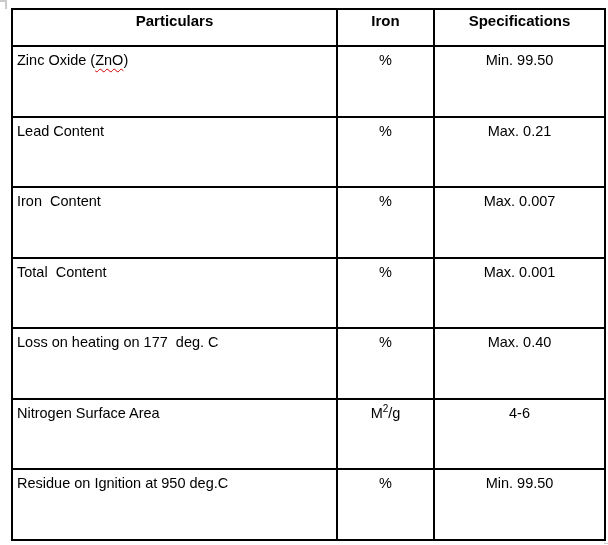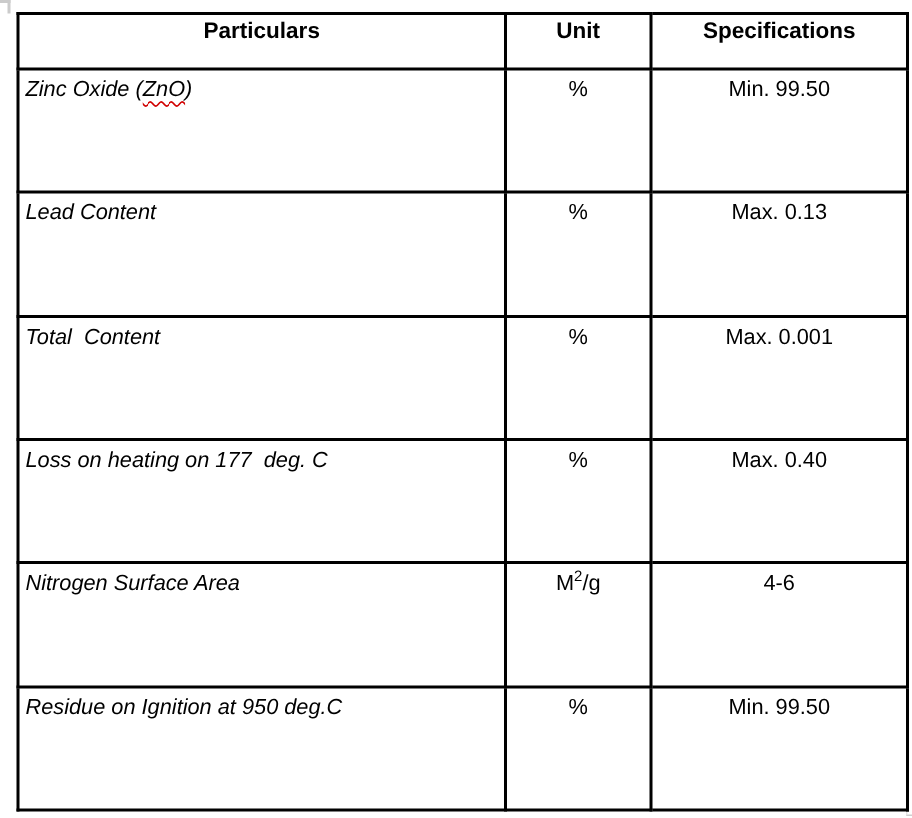--- a/index.html
+++ b/index.html
@@ -33,21 +33,20 @@
     text-align: center;
     padding: 2px 2px 0 2px;
     height: 33px;
     font-size: 15px;
   }
   .spec-table td { height: 43px; }
   td.cell-particulars {
     text-align: left;
     padding: 4px 2px 0 4px;
     white-space: pre-wrap;
-    font-style: italic;
   }
   td.cell-unit, td.cell-spec {
     text-align: center;
     padding: 4px 2px 0 2px;
   }
   .spell-error {
     text-decoration: underline wavy #d00000;
     text-decoration-thickness: 1px;
     text-underline-offset: 3px;
   }
@@ -78,34 +77,39 @@
 
   <table class="spec-table">
     <colgroup>
       <col style="width:325px">
       <col style="width:97px">
       <col style="width:171px">
     </colgroup>
     <thead>
       <tr>
         <th>Particulars</th>
-        <th>Unit</th>
+        <th>Iron</th>
         <th>Specifications</th>
       </tr>
     </thead>
     <tbody id="table-body">
         <tr>
           <td class="cell-particulars"><span>Zinc Oxide (</span><span class="spell-error">ZnO</span><span>)</span></td>
           <td class="cell-unit">%</td>
           <td class="cell-spec">Min. 99.50</td>
         </tr>
         <tr>
           <td class="cell-particulars">Lead Content</td>
           <td class="cell-unit">%</td>
-          <td class="cell-spec">Max. 0.13</td>
+          <td class="cell-spec">Max. 0.21</td>
+        </tr>
+        <tr>
+          <td class="cell-particulars">Iron  Content</td>
+          <td class="cell-unit">%</td>
+          <td class="cell-spec">Max. 0.007</td>
         </tr>
         <tr>
           <td class="cell-particulars">Total  Content</td>
           <td class="cell-unit">%</td>
           <td class="cell-spec">Max. 0.001</td>
         </tr>
         <tr>
           <td class="cell-particulars">Loss on heating on 177  deg. C</td>
           <td class="cell-unit">%</td>
           <td class="cell-spec">Max. 0.40</td>

